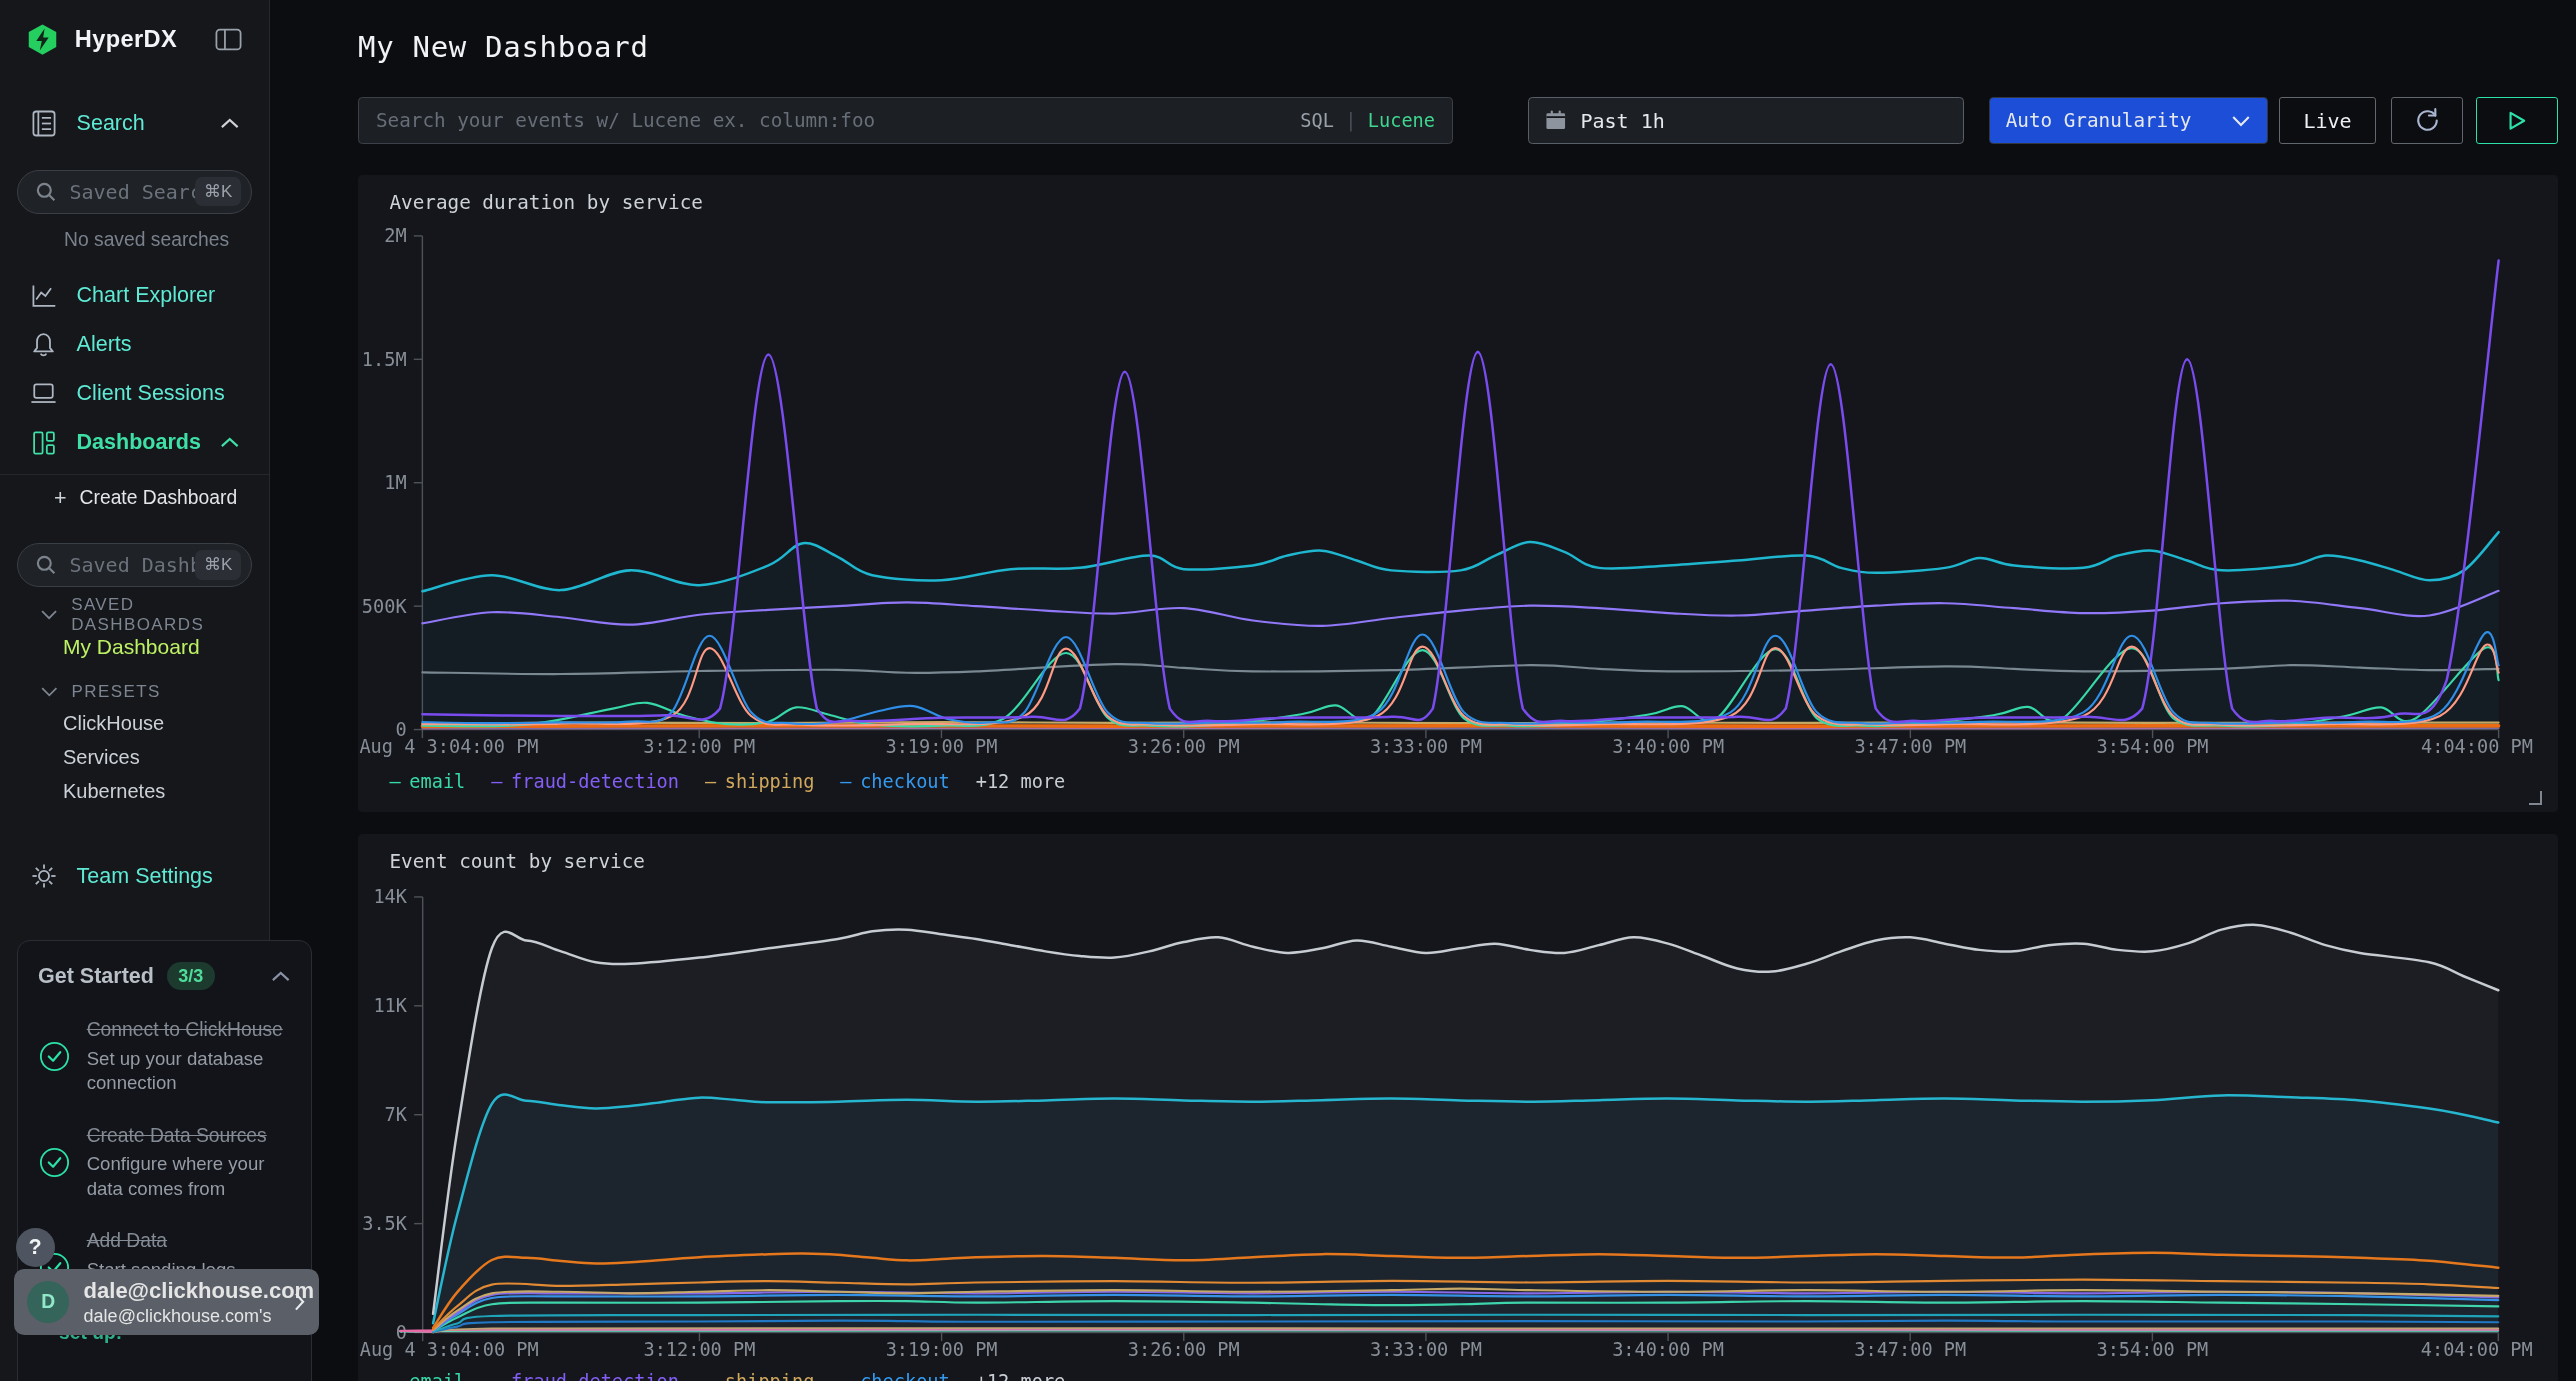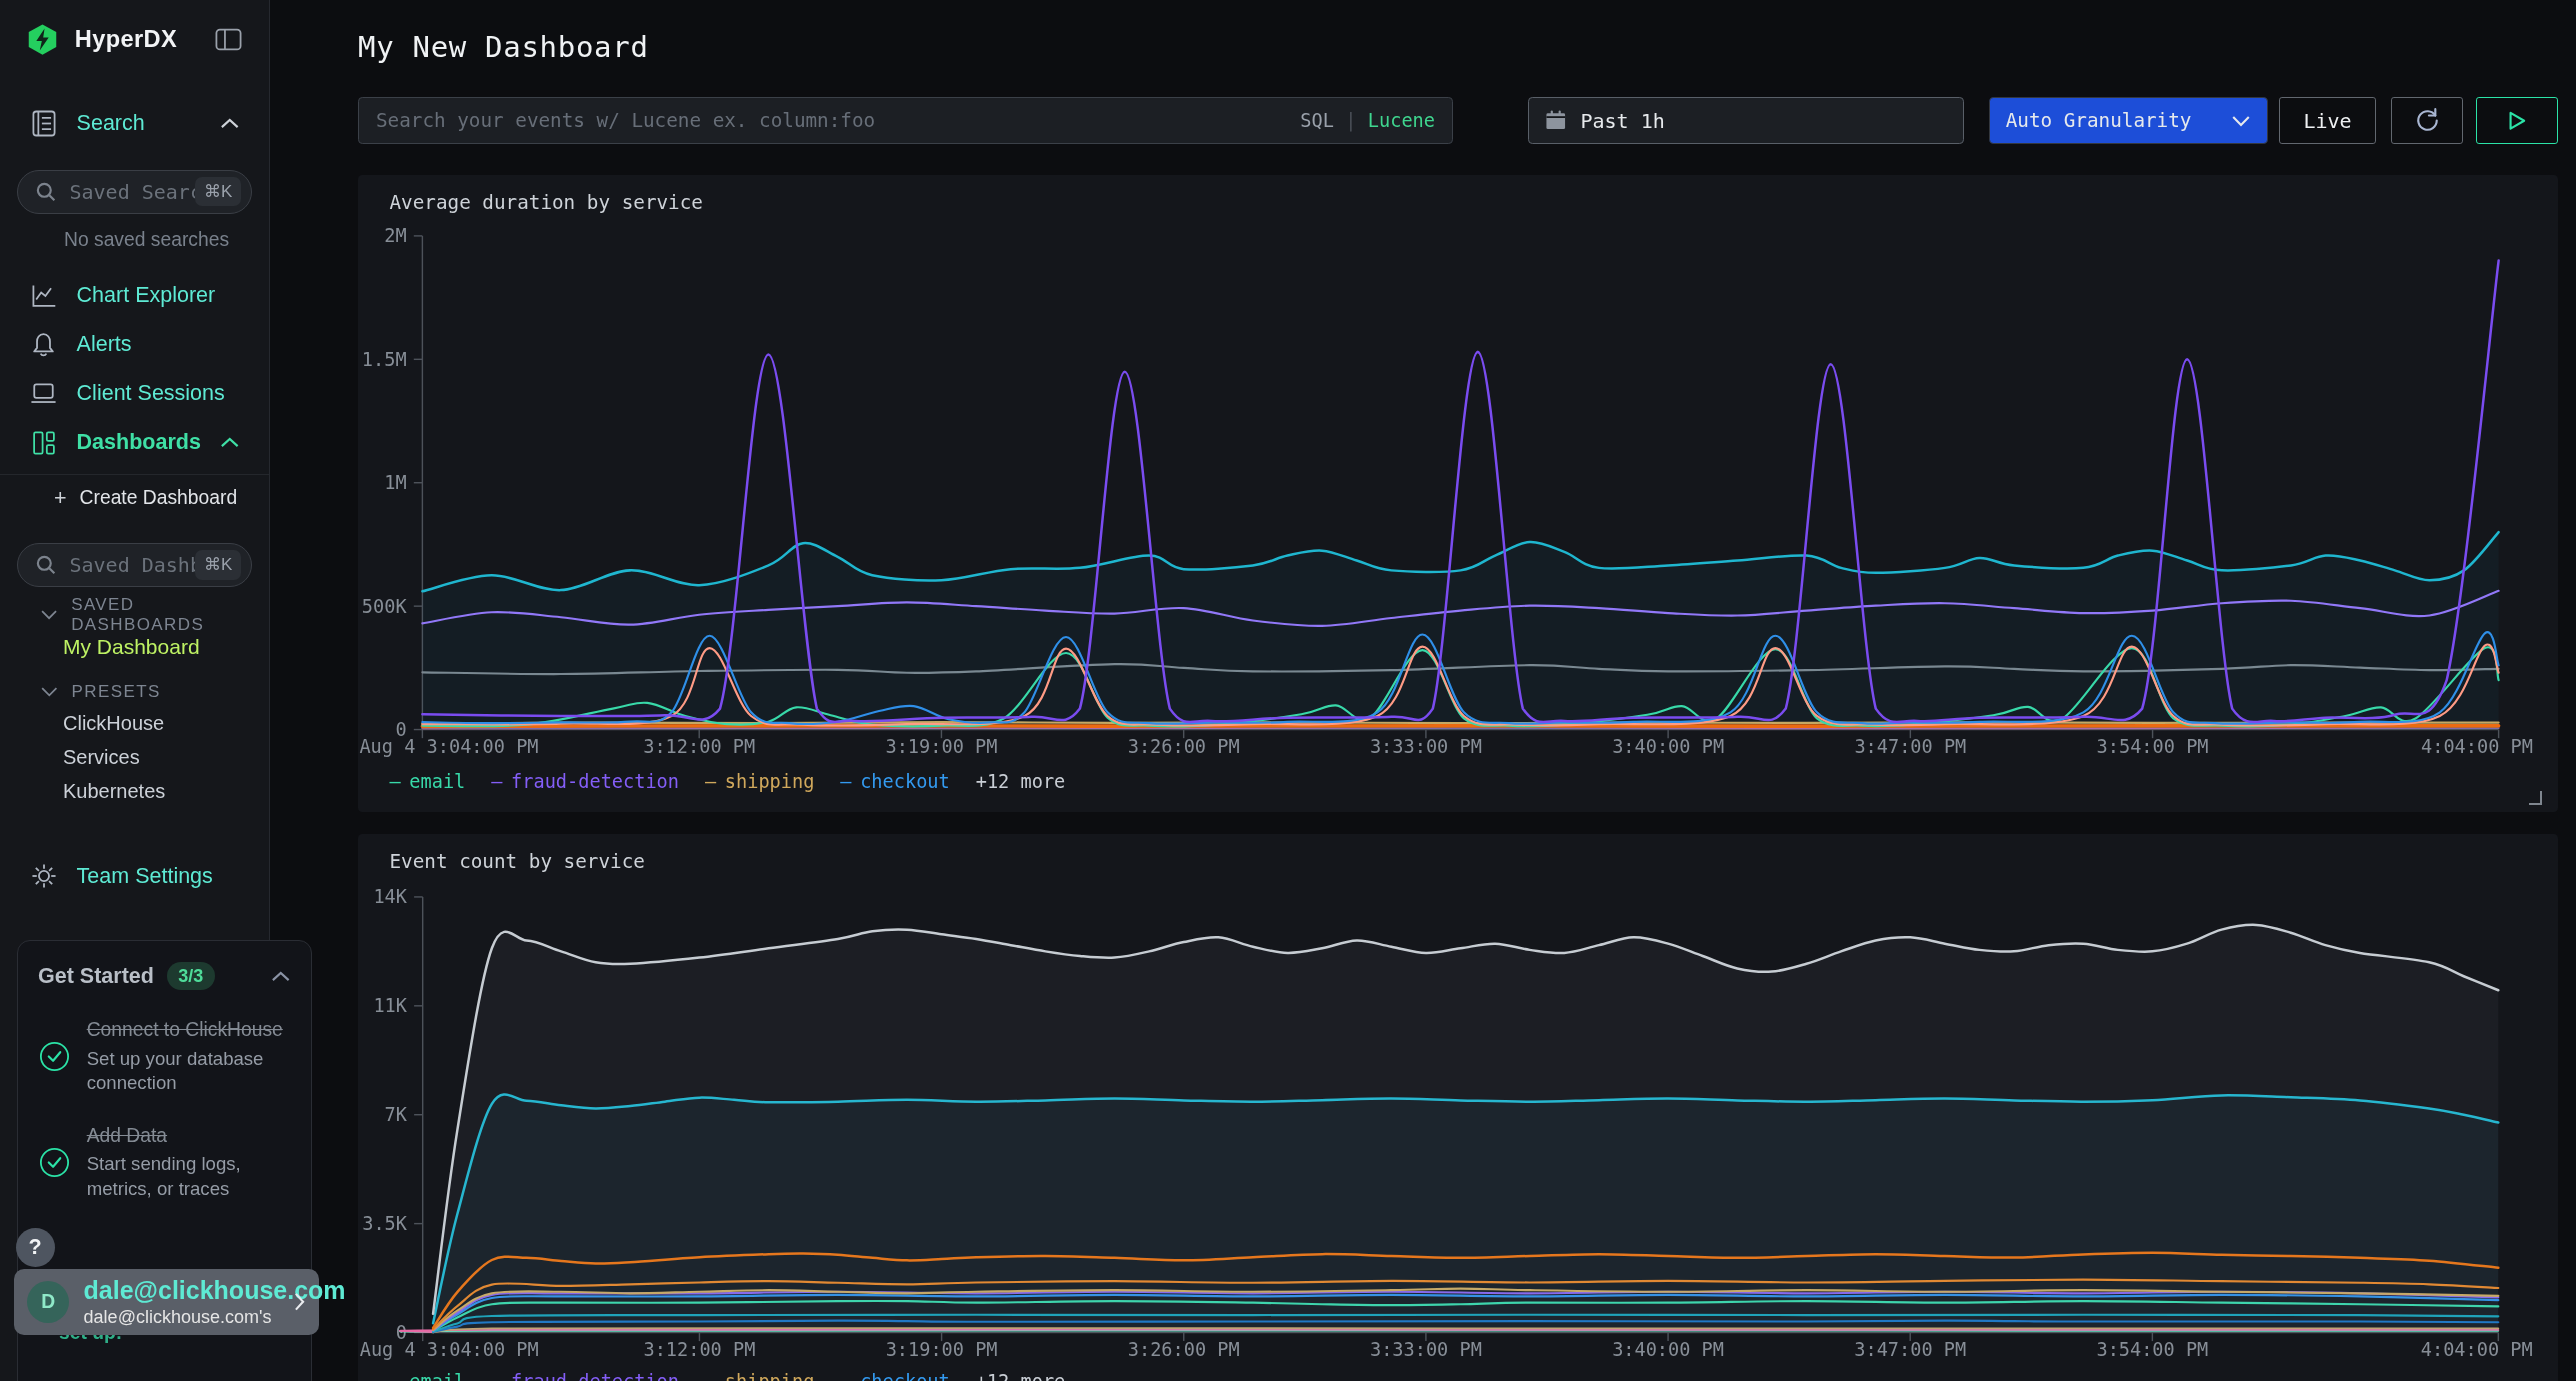--- a/index.html
+++ b/index.html
@@ -56,21 +56,21 @@
     background:#4e5560;display:flex;align-items:center;justify-content:center;
     color:#f1f3f5;font-size:21.5px;font-weight:700;cursor:pointer;z-index:3;
   }
   .hidden-frag{position:absolute;left:59px;top:1322px;font-size:19.3px;font-weight:700;color:#2fae87;z-index:1}
   .user-chip{
     position:absolute;left:14.3px;top:1269px;width:305px;height:66px;border-radius:10px;background:#5a5f68;
     display:flex;align-items:center;padding:0 13px;box-sizing:border-box;cursor:pointer;z-index:2;
   }
   .avatar{width:42px;height:42px;border-radius:50%;background:#35645a;color:#8fe9c8;display:flex;align-items:center;justify-content:center;font-size:19.3px;font-weight:700;margin-right:14.3px}
   .user-texts{flex:1;min-width:0}
-  .user-email{font-size:25px;font-weight:700;color:#5eead4;white-space:nowrap}
+  .user-email{font-size:22px;font-weight:700;color:#e5e5e5;white-space:nowrap}
   .user-team{font-size:18px;color:#e5e5e5;white-space:nowrap;margin-top:2px}
   
   .main-title{position:absolute;left:358px;top:30px;font-size:29px;font-weight:400;letter-spacing:0.7px;color:#f0f2f4}
   .ctl{position:absolute;top:97px;height:47px;box-sizing:border-box;display:flex;align-items:center;border-radius:4.3px}
   .search-input{left:358px;width:1095px;background:#1c1f24;border:0.7px solid #3b4048;padding:0 17px;cursor:text}
   .search-input .ph{flex:1;font-size:19.3px;color:#676e78;white-space:nowrap;overflow:hidden}
   .lang-sql{font-size:18.6px;color:#9aa1ab;cursor:pointer}
   .lang-sep{font-size:18.6px;color:#4a4f57;margin:0 11.4px}
   .lang-lucene{font-size:18.6px;color:#3fd68f;cursor:pointer}
   .time-input{left:1528px;width:436px;background:#1c1f24;border:0.7px solid #595f68;padding:0 15.7px;cursor:pointer}
@@ -255,20 +255,32 @@
     <div class="gs-item">
       <span class="gs-check">
         <svg width="33" height="33" viewBox="0 0 46 46">
             <circle cx="23" cy="23" r="19" fill="none" stroke="#2be3a7" stroke-width="2.5"></circle>
             <polyline points="15,23 21,29 31,17" fill="none" stroke="#2be3a7" stroke-width="3" stroke-linecap="round" stroke-linejoin="round"></polyline>
           </svg>
       </span>
       <span>
         <div class="gs-item-title">Connect to ClickHouse</div>
         <div class="gs-item-desc">Set up your database connection</div>
+      </span>
+    </div>
+    <div class="gs-item">
+      <span class="gs-check">
+        <svg width="33" height="33" viewBox="0 0 46 46">
+            <circle cx="23" cy="23" r="19" fill="none" stroke="#2be3a7" stroke-width="2.5"></circle>
+            <polyline points="15,23 21,29 31,17" fill="none" stroke="#2be3a7" stroke-width="3" stroke-linecap="round" stroke-linejoin="round"></polyline>
+          </svg>
+      </span>
+      <span>
+        <div class="gs-item-title">Create Data Sources</div>
+        <div class="gs-item-desc">Configure where your data comes from</div>
       </span>
     </div>
     <div class="gs-item">
       <span class="gs-check">
         <svg width="33" height="33" viewBox="0 0 46 46">
             <circle cx="23" cy="23" r="19" fill="none" stroke="#2be3a7" stroke-width="2.5"></circle>
             <polyline points="15,23 21,29 31,17" fill="none" stroke="#2be3a7" stroke-width="3" stroke-linecap="round" stroke-linejoin="round"></polyline>
           </svg>
       </span>
       <span>

